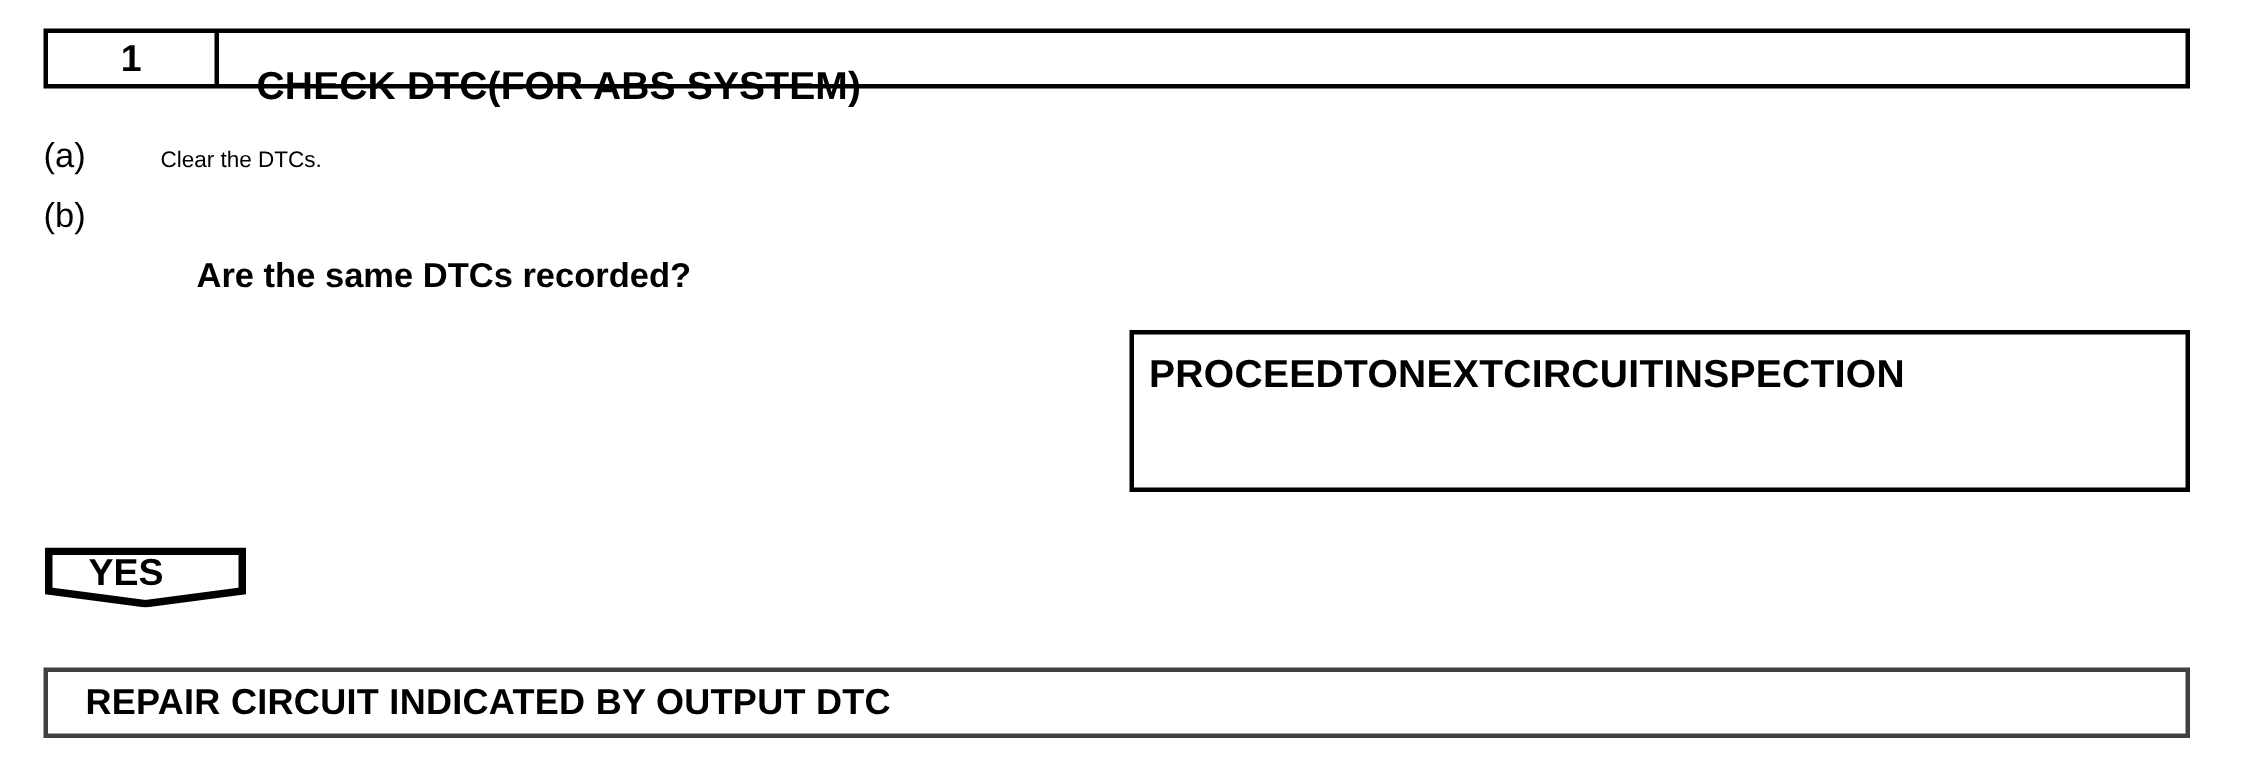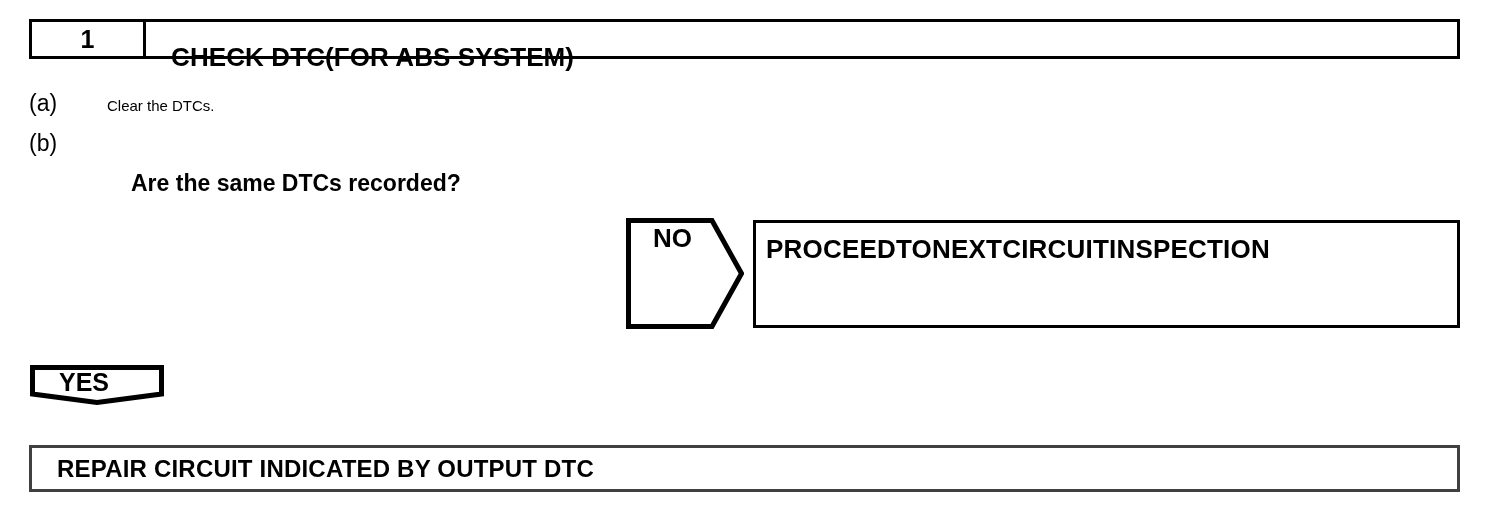--- a/index.html
+++ b/index.html
@@ -207,26 +207,20 @@
     <div class="step-row">
       <span class="step-label">(a)</span>
       <span class="step-text">Clear the DTCs.</span>
     </div>
     <div class="step-row">
       <span class="step-label">(b)</span>
     </div>
     <div class="step-question">Are the same DTCs recorded?</div>
   </div>
 
-  <div class="no-tag">
-    <svg viewBox="0 0 118 111" xmlns="http://www.w3.org/2000/svg">
-      <polygon points="2.5,2.5 86,2.5 115.5,55.5 86,108.5 2.5,108.5" fill="#ffffff" stroke="#000000" stroke-width="5" stroke-linejoin="miter"></polygon>
-    </svg>
-    <span class="no-tag-label">NO</span>
-  </div>
 
   <div class="proceed-box">
     <div class="proceed-line">
       <span class="justify-row"><span>PROCEED</span><span>TO</span><span>NEXT</span><span>CIRCUIT</span><span>INSPECTION</span></span>
     </div>
   </div>
 
   <div class="yes-tag">
     <svg viewBox="0 0 134 40" xmlns="http://www.w3.org/2000/svg">
       <polygon points="2.5,2.5 131.5,2.5 131.5,29 67,37.5 2.5,29" fill="#ffffff" stroke="#000000" stroke-width="5" stroke-linejoin="miter"></polygon>

